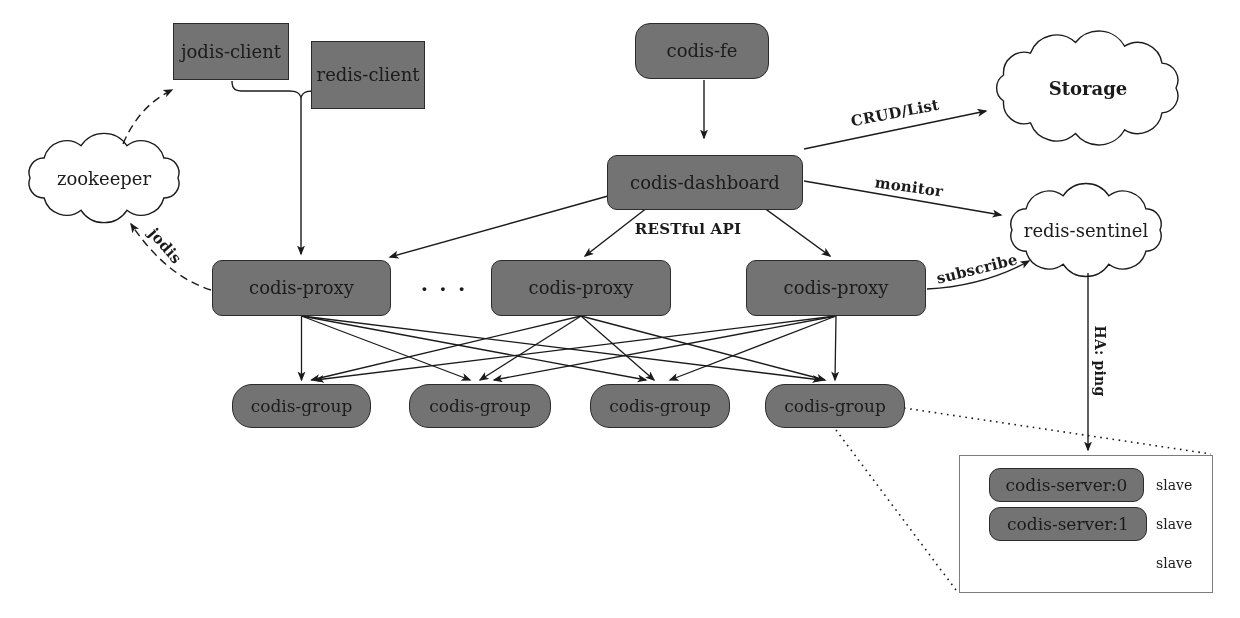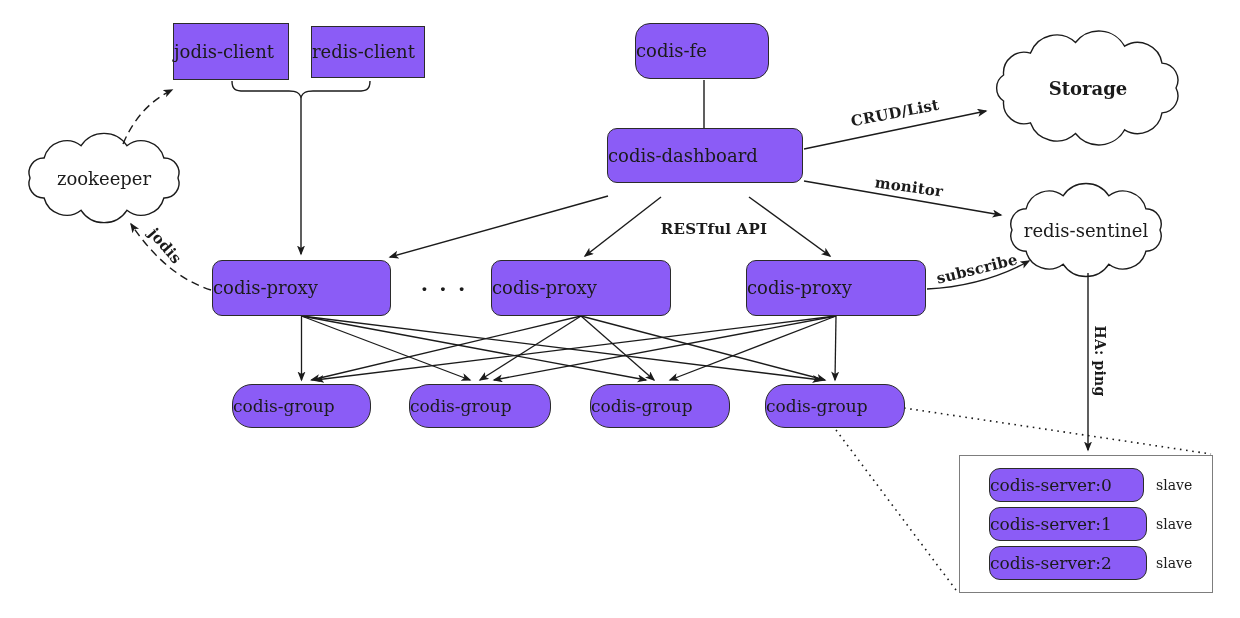--- a/index.html
+++ b/index.html
@@ -2,22 +2,22 @@
 <html><head>
 <meta charset="utf-8">
 <style>
   html,body{margin:0;padding:0;background:#ffffff;}
   .stage{
     position:relative;width:1240px;height:618px;background:#ffffff;overflow:hidden;
     font-family:"DejaVu Serif","Liberation Serif",serif;color:#1b1b1b;
   }
   .edges{position:absolute;left:0;top:0;width:1240px;height:618px;}
   .node{
-    position:absolute;box-sizing:border-box;background:#8b5cf6;
-    border:1.5px solid #2b2b2b;display:flex;align-items:center;
+    position:absolute;box-sizing:border-box;background:#737373;
+    border:1.5px solid #2b2b2b;display:flex;align-items:center;justify-content:center;
     font-size:18px;line-height:1;white-space:nowrap;
   }
   .rounded{border-radius:10px;}
   .square{border-radius:0;}
   .group-node{font-size:17px;border-radius:20px;}
   .server-node{border-radius:11px;font-size:17px;}
   .detail-frame{position:absolute;box-sizing:border-box;border:1px solid #7d7d7d;background:#ffffff;}
   .cloud-label{
     position:absolute;transform:translate(-50%,-50%);font-size:18px;white-space:nowrap;
   }
@@ -89,28 +89,28 @@
     </g>
   </svg>
 
   <div class="cloud-label" style="left:104px;top:178px;text-align:center;">zookeeper</div>
   <div class="cloud-label" style="left:1088px;top:88px;font-weight:bold;">Storage</div>
   <div class="cloud-label" style="left:1086px;top:230px;">redis-sentinel</div>
 
   <div class="node square" style="left:173px;top:23px;width:116px;height:57px;">
     <span>jodis-client</span>
   </div>
-  <div class="node square" style="left:311px;top:26px;width:114px;height:52px;">
+  <div class="node square" style="left:311px;top:41px;width:114px;height:68px;">
     <span>redis-client</span>
   </div>
 
   <div class="node rounded" style="left:635px;top:23px;width:134px;height:56px;border-radius:15px;">
     <span>codis-fe</span>
   </div>
-  <div class="node rounded" style="left:607px;top:128px;width:196px;height:55px;">
+  <div class="node rounded" style="left:607px;top:155px;width:196px;height:55px;">
     <span>codis-dashboard</span>
   </div>
 
   <div class="node rounded" style="left:212px;top:260px;width:179px;height:56px;">
     <span>codis-proxy</span>
   </div>
   <div class="ellipsis" style="left:444px;top:288px;">· · ·</div>
   <div class="node rounded" style="left:491px;top:260px;width:180px;height:56px;">
     <span>codis-proxy</span>
   </div>
@@ -133,25 +133,22 @@
 
   <div class="detail-frame" style="left:959px;top:455px;width:254px;height:138px;"></div>
   <div class="node server-node" style="left:989px;top:468px;width:155px;height:34px;">
     <span>codis-server:0</span>
   </div>
   <div class="role-label" style="left:1156px;top:468px;height:34px;">slave</div>
   <div class="node server-node" style="left:989px;top:507px;width:158px;height:34px;">
     <span>codis-server:1</span>
   </div>
   <div class="role-label" style="left:1156px;top:507px;height:34px;">slave</div>
-  <div class="node server-node" style="left:989px;top:546px;width:158px;height:34px;">
-    <span>codis-server:2</span>
-  </div>
   <div class="role-label" style="left:1156px;top:546px;height:34px;">slave</div>
 
   <div class="edge-label" style="left:895px;top:113px;transform:translate(-50%,-50%) rotate(-11deg);">CRUD/List</div>
   <div class="edge-label" style="left:909px;top:187px;transform:translate(-50%,-50%) rotate(8deg);">monitor</div>
-  <div class="edge-label" style="left:714px;top:229px;">RESTful API</div>
+  <div class="edge-label" style="left:688px;top:229px;">RESTful API</div>
   <div class="edge-label" style="left:977px;top:269px;transform:translate(-50%,-50%) rotate(-14deg);">subscribe</div>
   <div class="edge-label" style="left:165px;top:246px;transform:translate(-50%,-50%) rotate(49deg);">jodis</div>
   <div class="edge-label" style="left:1100px;top:361px;transform:translate(-50%,-50%) rotate(90deg);font-size:14px;">HA: ping</div>
 
 </div>
 
 </body></html>

